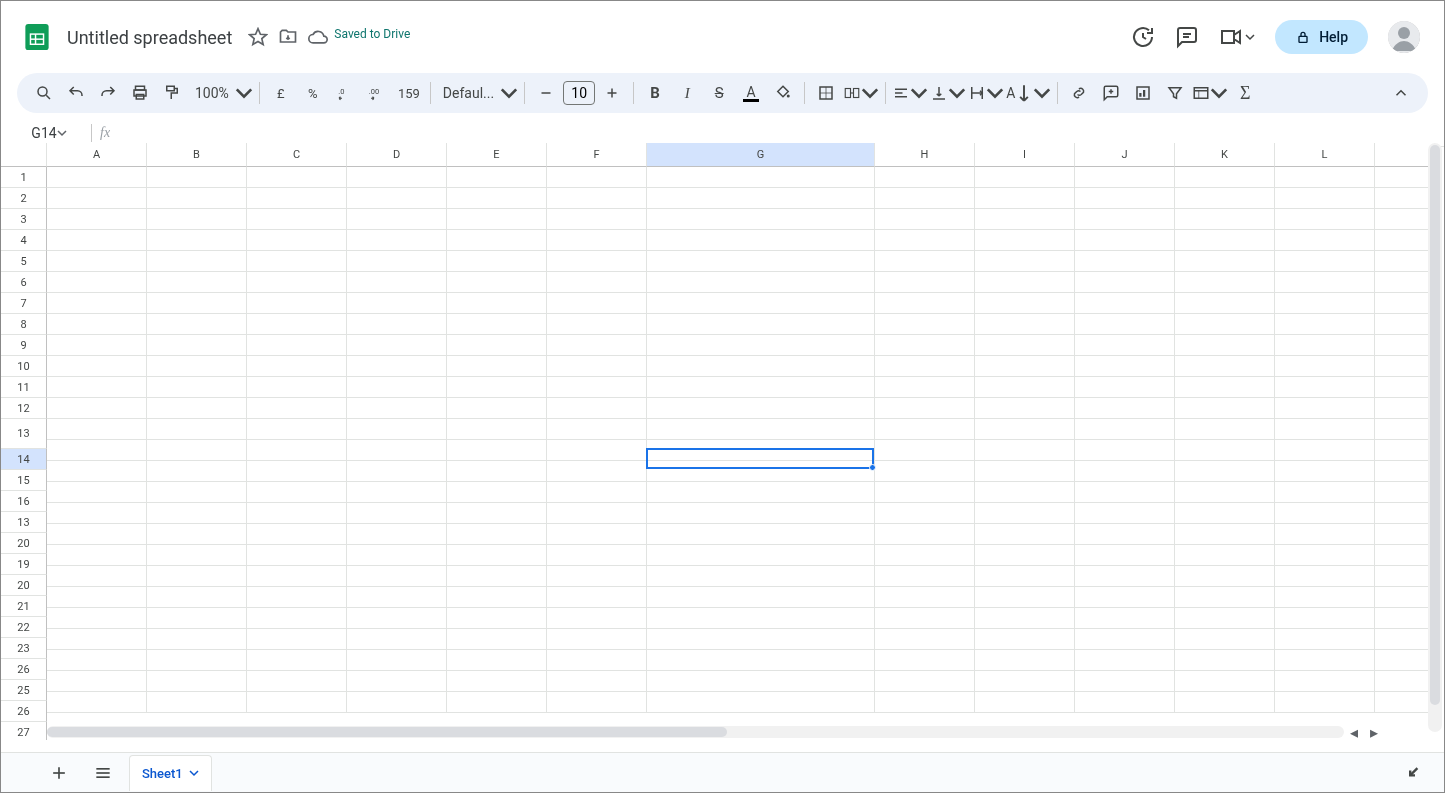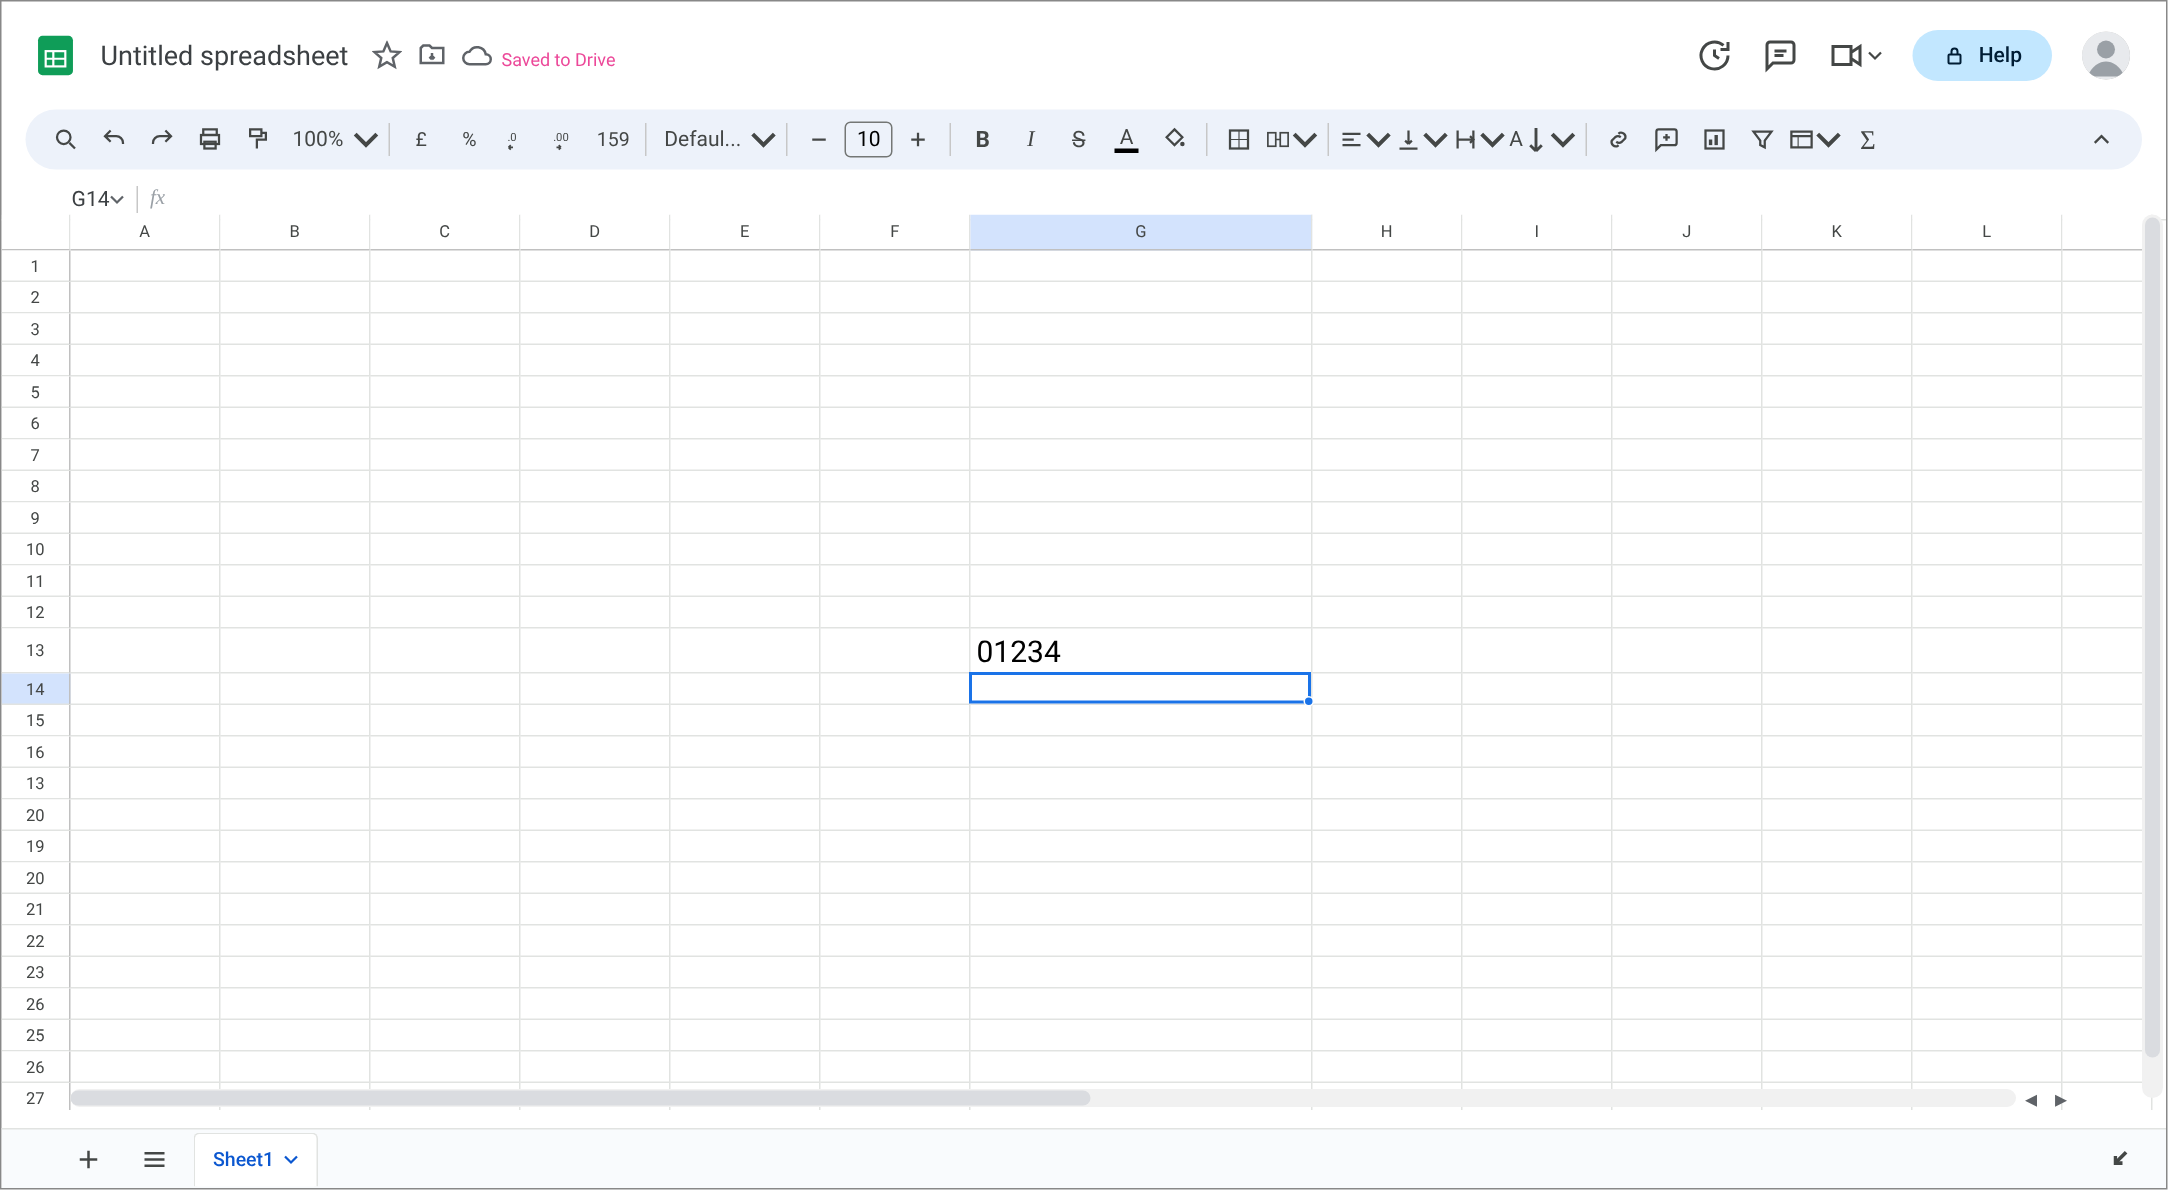--- a/index.html
+++ b/index.html
@@ -4,41 +4,41 @@
 <style>
 * { margin:0; padding:0; box-sizing:border-box; font-family:"Google Sans",Roboto,Arial,sans-serif; }
 body { width:1445px; height:793px; background:#fff; overflow:hidden; border:1px solid #888; position:relative; }
 .titlebar { display:flex; align-items:center; height:64px; padding:8px 16px 0 16px; }
 .logo { width:40px; height:40px; display:flex; align-items:center; justify-content:center; margin-right:4px; }
 .logo svg { width:32px; height:32px; }
 .titlecol { display:flex; flex-direction:column; flex:0 0 auto; }
 .titlerow { display:flex; align-items:center; gap:10px; height:28px; }
 .doctitle { font-size:18px; color:#3c4043; padding:2px 6px; border-radius:4px; }
 .ticon { width:20px; height:20px; fill:#5f6368; cursor:pointer; }
-.savestatus { font-size:12px; color:#ec4899; display:flex; align-items:flex-end; gap:6px; }
+.savestatus { font-size:12px; color:#0f766e; display:flex; align-items:flex-start; gap:6px; }
 .menubar { display:flex; gap:2px; height:26px; align-items:center; }
 .menuitem { font-size:14px; color:#202124; padding:4px 8px; border-radius:4px; cursor:pointer; }
 .spacer { flex:1; }
 .ractions { display:flex; align-items:center; gap:20px; margin-right:8px; }
 .racticon { width:24px; height:24px; fill:#444746; cursor:pointer; }
 .meetbtn { display:flex; align-items:center; gap:2px; }
 .sharebtn { display:flex; align-items:center; gap:8px; background:#c2e7ff; padding:9px 20px; border-radius:100px; cursor:pointer; font-size:14px; font-weight:500; color:#001d35; }
 .avatar { width:32px; height:32px; border-radius:50%; background:linear-gradient(135deg,#ddd,#bbb); display:flex; align-items:center; justify-content:center; font-size:12px; color:#555; overflow:hidden; }
 .avatar svg { width:32px; height:32px; }
 .toolbar { margin:8px 16px 0 16px; background:#edf2fa; border-radius:24px; height:40px; display:flex; align-items:center; padding:0 12px; gap:2px; }
 .tbtn { min-width:30px; height:30px; display:flex; align-items:center; justify-content:center; border-radius:4px; cursor:pointer; color:#444746; font-size:13px; }
 .tbtn svg { width:18px; height:18px; fill:#444746; }
 .tsep { width:1px; height:22px; background:#c7c7c7; margin:0 4px; }
 .zoomtxt { font-size:14px; padding:0 6px; }
 .fontsel { font-size:14px; min-width:75px; text-align:left; padding-left:6px; display:flex; align-items:center; gap:6px; }
 .fontsizebox { border:1px solid #747775; border-radius:4px; width:32px; height:24px; display:flex; align-items:center; justify-content:center; font-size:14px; }
 .dd { width:8px; height:8px; }
 .tcollapse { margin-left:auto; }
 .namebox { display:flex; align-items:center; height:28px; margin:6px 0 0 0; border-bottom:1px solid #e1e3e1; padding-left:14px; }
-.cellref { width:76px; font-size:14px; color:#3c4043; display:flex; align-items:center; justify-content:flex-end; padding-right:8px; }
+.cellref { width:76px; font-size:14px; color:#3c4043; display:flex; align-items:center; justify-content:center; padding-right:8px; }
 .nsep { width:1px; height:18px; background:#c7c7c7; margin:0 8px 0 0; }
 .fxlabel { font-style:italic; color:#9aa0a6; font-size:14px; margin-right:6px; font-family:serif; }
 .fxinput { flex:1; border:none; outline:none; font-size:14px; height:24px; }
 .gridwrap { position:absolute; top:142px; left:0; right:0; bottom:52px; overflow:hidden; }
 .grid { position:relative; width:100%; height:100%; }
 .colheads { display:flex; position:absolute; top:0; left:0; height:24px; }
 .corner { width:46px; height:24px; background:#fff; border-right:1px solid #e1e3e1; border-bottom:1px solid #c0c0c0; flex:0 0 46px; }
 .ch { height:24px; border-right:1px solid #e1e3e1; border-bottom:1px solid #c0c0c0; display:flex; align-items:center; justify-content:center; font-size:11px; color:#444746; background:#fff; flex:0 0 auto; }
 .ch.sel { background:#d3e3fd; }
 .rowheads { position:absolute; top:24px; left:0; width:46px; }
@@ -559,35 +559,20 @@
           <div class="cell" style="width: 100px;"></div>
           <div class="cell" style="width: 100px;"></div>
           <div class="cell" style="width: 228px;"></div>
           <div class="cell" style="width: 100px;"></div>
           <div class="cell" style="width: 100px;"></div>
           <div class="cell" style="width: 100px;"></div>
           <div class="cell" style="width: 100px;"></div>
           <div class="cell" style="width: 100px;"></div>
           <div class="cell" style="width: 60px;"></div>
         </div>
-        <div class="crow tall">
-          <div class="cell" style="width: 100px;"></div>
-          <div class="cell" style="width: 100px;"></div>
-          <div class="cell" style="width: 100px;"></div>
-          <div class="cell" style="width: 100px;"></div>
-          <div class="cell" style="width: 100px;"></div>
-          <div class="cell" style="width: 100px;"></div>
-          <div class="cell bigtxt" style="width: 228px;">01234</div>
-          <div class="cell" style="width: 100px;"></div>
-          <div class="cell" style="width: 100px;"></div>
-          <div class="cell" style="width: 100px;"></div>
-          <div class="cell" style="width: 100px;"></div>
-          <div class="cell" style="width: 100px;"></div>
-          <div class="cell" style="width: 60px;"></div>
-        </div>
         <div class="crow">
           <div class="cell" style="width: 100px;"></div>
           <div class="cell" style="width: 100px;"></div>
           <div class="cell" style="width: 100px;"></div>
           <div class="cell" style="width: 100px;"></div>
           <div class="cell" style="width: 100px;"></div>
           <div class="cell" style="width: 100px;"></div>
           <div class="cell" style="width: 228px;"></div>
           <div class="cell" style="width: 100px;"></div>
           <div class="cell" style="width: 100px;"></div>

